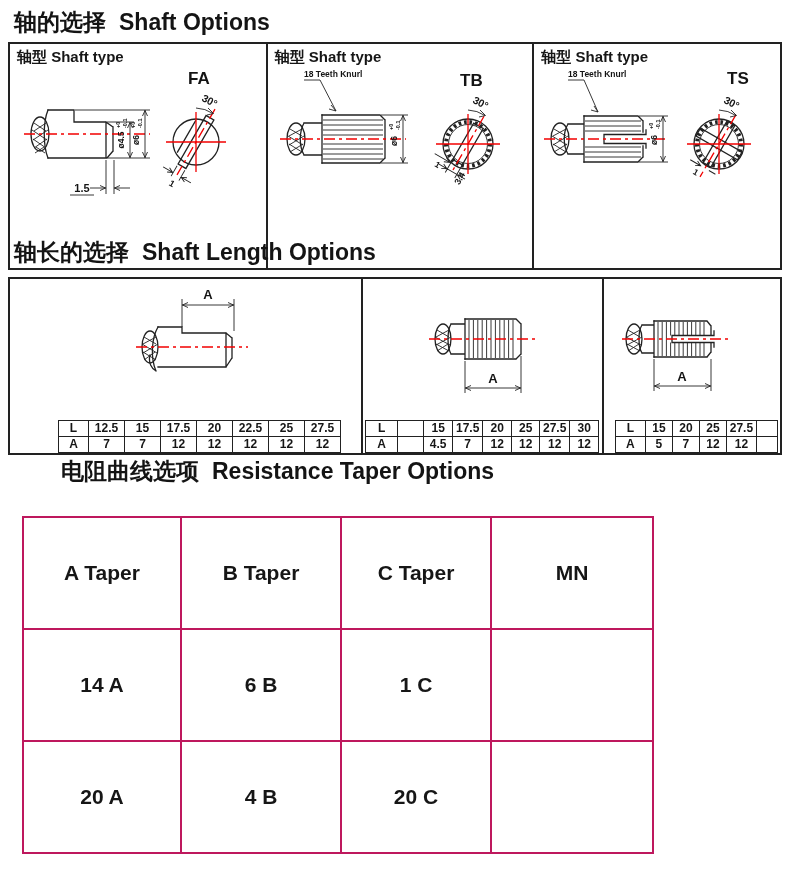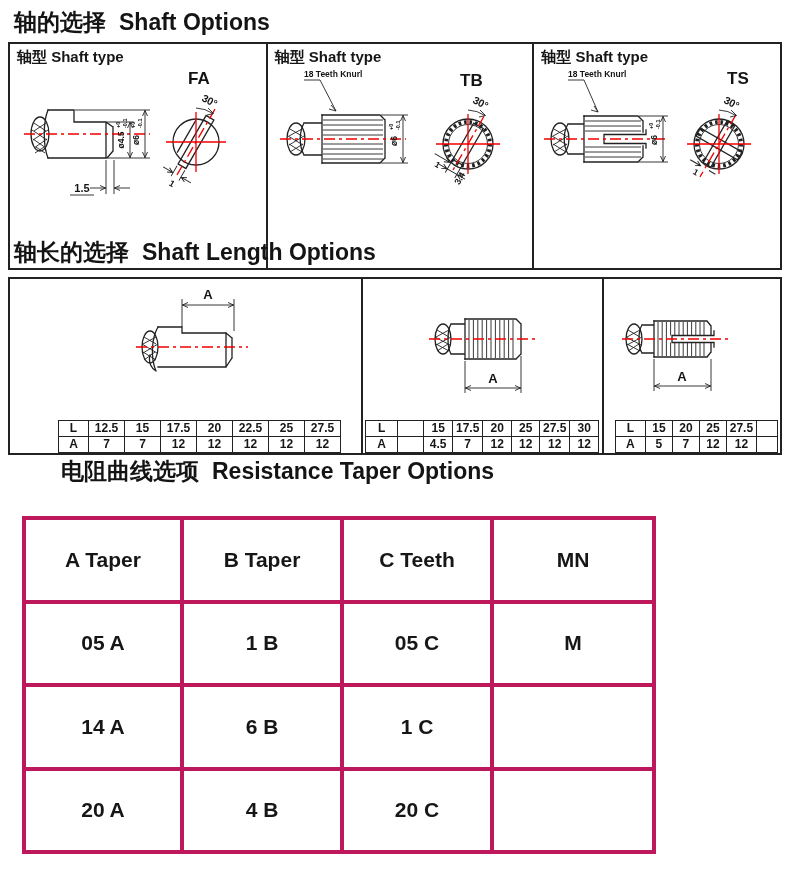--- a/index.html
+++ b/index.html
@@ -19,21 +19,21 @@
   .ln   { stroke:#222; stroke-width:1.3; fill:none; stroke-linecap:square; }
   .thin { stroke:#222; stroke-width:0.9; fill:none; }
   .red  { stroke:#f20000; stroke-width:1.3; fill:none; }
   .cl   { stroke-dasharray:11 4 3 4; }
   .teeth{ stroke:#222; fill:none; }
 
   .sl-table { position:absolute; border-collapse:collapse; background:#fff; z-index:3; }
   .sl-table td { border:1.7px solid #222; font-weight:bold; font-size:12px; text-align:center; padding:0; height:15px; line-height:15px; overflow:hidden; }
 
   .taper-table { position:absolute; left:22px; top:516px; width:630px; height:338px; border-collapse:collapse; table-layout:fixed; background:#fff; }
-  .taper-table td { border:4px solid #be185d; font-weight:bold; font-size:21px; text-align:center; padding:0; }
+  .taper-table td { border:2px solid #be185d; font-weight:bold; font-size:21px; text-align:center; padding:0; }
   .taper-table tr { height:48px; }
 </style>
 </head>
 <body>
 
 <div class="page">
 
   <div class="sec-title" style="left:14px; top:7px;">
     <span>轴的选择</span><span class="en">Shaft Options</span>
   </div>
@@ -348,28 +348,22 @@
     <colgroup>
         <col style="width:158px">
         <col style="width:160px">
         <col style="width:150px">
         <col style="width:162px">
       </colgroup>
     <tbody>
         <tr>
       <td>A Taper</td>
       <td>B Taper</td>
-      <td>C Teeth</td>
+      <td>C Taper</td>
       <td>MN</td>
-    </tr>
-    <tr>
-      <td>05 A</td>
-      <td>1 B</td>
-      <td>05 C</td>
-      <td>M</td>
     </tr>
     <tr>
       <td>14 A</td>
       <td>6 B</td>
       <td>1 C</td>
       <td></td>
     </tr>
     <tr>
       <td>20 A</td>
       <td>4 B</td>

